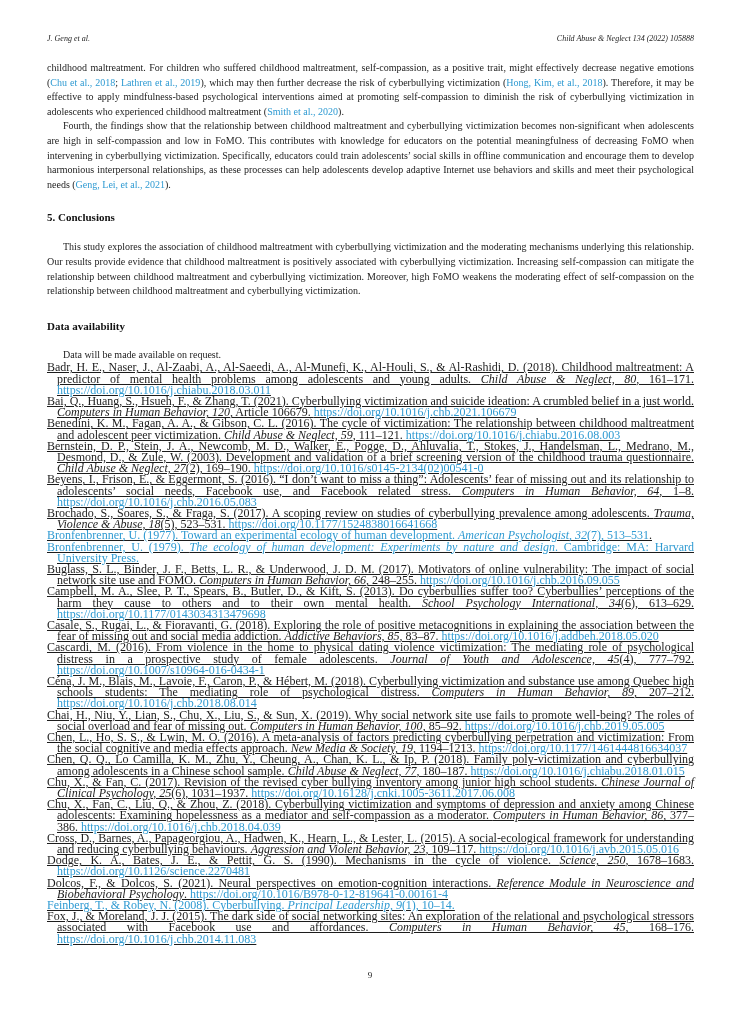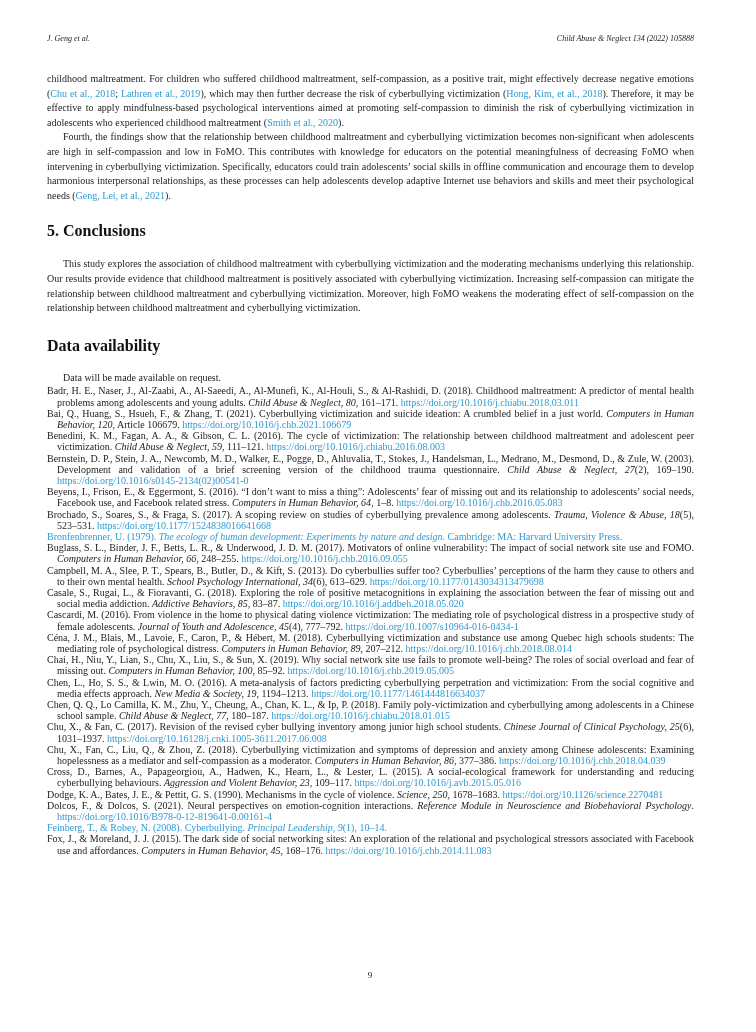--- a/index.html
+++ b/index.html
@@ -7,34 +7,34 @@
   body {
     width: 756px; height: 1032px; overflow: hidden;
     font-family: "Liberation Serif", "DejaVu Serif", serif;
     color: #1c1c1c;
   }
   .page { width: 740px; height: 1032px; padding: 34px 46px 0 47px; position: relative; }
   .running-head {
     display: flex; justify-content: space-between; align-items: baseline;
     font-size: 8px; font-style: italic; color: #222;
   }
-  main { margin-top: 29px; }
+  main { margin-top: 18px; }
   p.body {
     font-size: 10px; line-height: 14.6px; text-align: justify; color: #1c1c1c;
   }
   p.body.indent { text-indent: 16px; }
   h2.sec {
-    font-size: 16px; font-weight: bold; color: #111;
+    font-size: 11px; font-weight: bold; color: #111;
   }
   h2.conclusions { margin: 19px 0 17px 0; }
   h2.dataavail   { margin: 21px 0 16px 0; }
   h2.refs        { margin: 25px 0 20px 0; }
   .ref-list p.ref {
-    font-size: 10px; line-height: 11.2px; text-align: justify;
-    padding-left: 10px; text-indent: -10px; color: #1c1c1c;
+    font-size: 12px; line-height: 11.2px; text-align: justify;
+    padding-left: 10px; text-indent: -10px; color: #1c1c1c; text-decoration: underline;
   }
   span.it { font-style: italic; }
   span.lk { color: var(--link, #2e9ad2); }
   footer.pageno {
     position: absolute; left: 0; right: 0; top: 970px;
     text-align: center; font-size: 9px; color: #222;
   }
 </style>
 </head>
 <body>
@@ -55,20 +55,21 @@
     <h2 class="sec dataavail">Data availability</h2>
     <p class="body indent"><span>Data will be made available on request.</span></p>
 
     <div class="ref-list">
         <p class="ref"><span>Badr, H. E., Naser, J., Al-Zaabi, A., Al-Saeedi, A., Al-Munefi, K., Al-Houli, S., &amp; Al-Rashidi, D. (2018). Childhood maltreatment: A predictor of mental health problems among adolescents and young adults. </span><span class="it">Child Abuse &amp; Neglect, 80</span><span>, 161–171. </span><span class="lk">https://doi.org/10.1016/j.chiabu.2018.03.011</span></p>
         <p class="ref"><span>Bai, Q., Huang, S., Hsueh, F., &amp; Zhang, T. (2021). Cyberbullying victimization and suicide ideation: A crumbled belief in a just world. </span><span class="it">Computers in Human Behavior, 120</span><span>, Article 106679. </span><span class="lk">https://doi.org/10.1016/j.chb.2021.106679</span></p>
         <p class="ref"><span>Benedini, K. M., Fagan, A. A., &amp; Gibson, C. L. (2016). The cycle of victimization: The relationship between childhood maltreatment and adolescent peer victimization. </span><span class="it">Child Abuse &amp; Neglect, 59</span><span>, 111–121. </span><span class="lk">https://doi.org/10.1016/j.chiabu.2016.08.003</span></p>
         <p class="ref"><span>Bernstein, D. P., Stein, J. A., Newcomb, M. D., Walker, E., Pogge, D., Ahluvalia, T., Stokes, J., Handelsman, L., Medrano, M., Desmond, D., &amp; Zule, W. (2003). Development and validation of a brief screening version of the childhood trauma questionnaire. </span><span class="it">Child Abuse &amp; Neglect, 27</span><span>(2), 169–190. </span><span class="lk">https://doi.org/10.1016/s0145-2134(02)00541-0</span></p>
         <p class="ref"><span>Beyens, I., Frison, E., &amp; Eggermont, S. (2016). “I don’t want to miss a thing”: Adolescents’ fear of missing out and its relationship to adolescents’ social needs, Facebook use, and Facebook related stress. </span><span class="it">Computers in Human Behavior, 64</span><span>, 1–8. </span><span class="lk">https://doi.org/10.1016/j.chb.2016.05.083</span></p>
         <p class="ref"><span>Brochado, S., Soares, S., &amp; Fraga, S. (2017). A scoping review on studies of cyberbullying prevalence among adolescents. </span><span class="it">Trauma, Violence &amp; Abuse, 18</span><span>(5), 523–531. </span><span class="lk">https://doi.org/10.1177/1524838016641668</span></p>
+        <p class="ref"><span class="lk">Bronfenbrenner, U. (1977). Toward an experimental ecology of human development. </span><span class="it lk">American Psychologist, 32</span><span class="lk">(7), 513–531</span><span>.</span></p>
         <p class="ref"><span class="lk">Bronfenbrenner, U. (1979). </span><span class="it lk">The ecology of human development: Experiments by nature and design</span><span class="lk">. Cambridge: MA: Harvard University Press.</span></p>
         <p class="ref"><span>Buglass, S. L., Binder, J. F., Betts, L. R., &amp; Underwood, J. D. M. (2017). Motivators of online vulnerability: The impact of social network site use and FOMO. </span><span class="it">Computers in Human Behavior, 66</span><span>, 248–255. </span><span class="lk">https://doi.org/10.1016/j.chb.2016.09.055</span></p>
         <p class="ref"><span>Campbell, M. A., Slee, P. T., Spears, B., Butler, D., &amp; Kift, S. (2013). Do cyberbullies suffer too? Cyberbullies’ perceptions of the harm they cause to others and to their own mental health. </span><span class="it">School Psychology International, 34</span><span>(6), 613–629. </span><span class="lk">https://doi.org/10.1177/0143034313479698</span></p>
         <p class="ref"><span>Casale, S., Rugai, L., &amp; Fioravanti, G. (2018). Exploring the role of positive metacognitions in explaining the association between the fear of missing out and social media addiction. </span><span class="it">Addictive Behaviors, 85</span><span>, 83–87. </span><span class="lk">https://doi.org/10.1016/j.addbeh.2018.05.020</span></p>
         <p class="ref"><span>Cascardi, M. (2016). From violence in the home to physical dating violence victimization: The mediating role of psychological distress in a prospective study of female adolescents. </span><span class="it">Journal of Youth and Adolescence, 45</span><span>(4), 777–792. </span><span class="lk">https://doi.org/10.1007/s10964-016-0434-1</span></p>
         <p class="ref"><span>Céna, J. M., Blais, M., Lavoie, F., Caron, P., &amp; Hébert, M. (2018). Cyberbullying victimization and substance use among Quebec high schools students: The mediating role of psychological distress. </span><span class="it">Computers in Human Behavior, 89</span><span>, 207–212. </span><span class="lk">https://doi.org/10.1016/j.chb.2018.08.014</span></p>
         <p class="ref"><span>Chai, H., Niu, Y., Lian, S., Chu, X., Liu, S., &amp; Sun, X. (2019). Why social network site use fails to promote well-being? The roles of social overload and fear of missing out. </span><span class="it">Computers in Human Behavior, 100</span><span>, 85–92. </span><span class="lk">https://doi.org/10.1016/j.chb.2019.05.005</span></p>
         <p class="ref"><span>Chen, L., Ho, S. S., &amp; Lwin, M. O. (2016). A meta-analysis of factors predicting cyberbullying perpetration and victimization: From the social cognitive and media effects approach. </span><span class="it">New Media &amp; Society, 19</span><span>, 1194–1213. </span><span class="lk">https://doi.org/10.1177/1461444816634037</span></p>
         <p class="ref"><span>Chen, Q. Q., Lo Camilla, K. M., Zhu, Y., Cheung, A., Chan, K. L., &amp; Ip, P. (2018). Family poly-victimization and cyberbullying among adolescents in a Chinese school sample. </span><span class="it">Child Abuse &amp; Neglect, 77</span><span>, 180–187. </span><span class="lk">https://doi.org/10.1016/j.chiabu.2018.01.015</span></p>
         <p class="ref"><span>Chu, X., &amp; Fan, C. (2017). Revision of the revised cyber bullying inventory among junior high school students. </span><span class="it">Chinese Journal of Clinical Psychology, 25</span><span>(6), 1031–1937. </span><span class="lk">https://doi.org/10.16128/j.cnki.1005-3611.2017.06.008</span></p>

